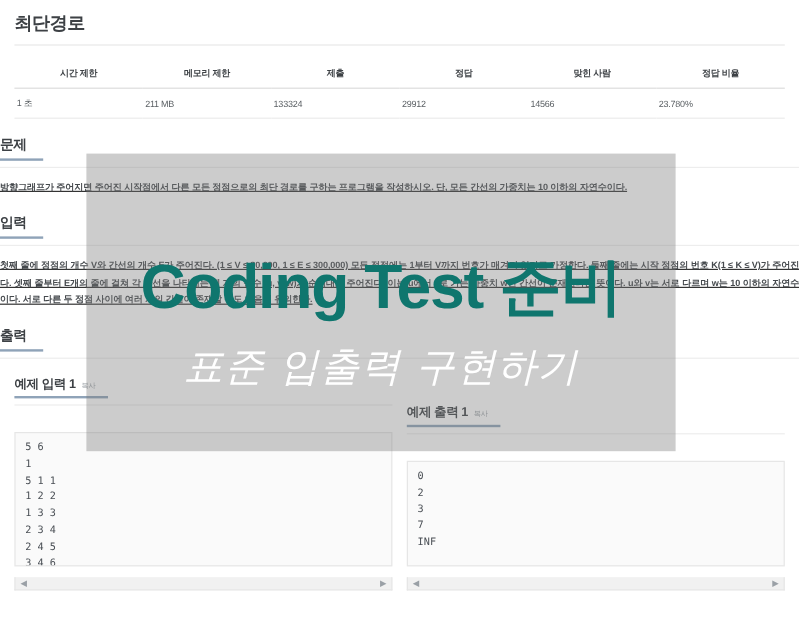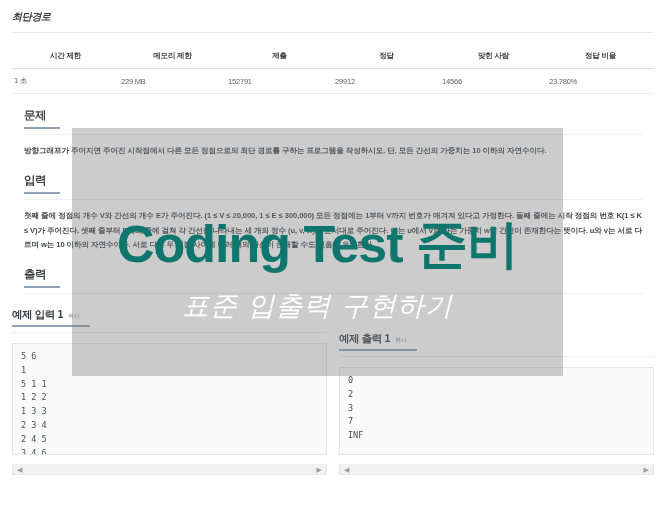--- a/index.html
+++ b/index.html
@@ -8,22 +8,22 @@
     width:666px; height:518px;
     background:#ffffff;
     font-family:"Liberation Sans","DejaVu Sans",sans-serif;
     color:#333;
     overflow:hidden;
     position:relative;
   }
 
   
   .page-title{
-    font-size:10px; font-weight:700; color:#3d4145;
-    padding:10px 12px 8px 12px; letter-spacing:-0.3px;font-style:italic;
+    font-size:15px; font-weight:700; color:#3d4145;
+    padding:10px 12px 8px 12px; letter-spacing:-0.3px;
   }
   .title-rule{ height:1px; background:#e8e8e8; margin:0 12px; }
 
   
   .info-table{
     width:642px; margin:14px 12px 0 12px;
     border-collapse:collapse; table-layout:fixed;
   }
   .info-table th{
     text-align:center; font-size:7.5px; font-weight:700; color:#3d4145;
@@ -31,21 +31,21 @@
     letter-spacing:-0.2px;
   }
   .info-table td{
     text-align:left; font-size:7.5px; font-weight:400; color:#5a5f63;
     padding:7px 2px 7px 2px; border-bottom:1px solid #ececec;
     letter-spacing:-0.2px;
     margin-left:48px;
   }
 
   
-  .section{ margin:0 24px; }
+  .section{ margin:0 0;text-decoration:underline; }
   .sec-head{
     font-size:11.5px; font-weight:700; color:#3d4145;
     padding-top:14px; padding-bottom:4px; letter-spacing:-0.4px;
     display:inline-block;
   }
   .sec-underline{ height:2px; width:36px; background:#8fa3b8; }
   .sec-rule{ height:1px; background:#ededed; margin-top:5px; }
   .sec-body{
     font-size:7.6px; color:#45494d; line-height:1.95;
     padding-top:9px; letter-spacing:-0.1px; font-weight:700;
@@ -63,21 +63,21 @@
   .sample-title{
     font-size:10.5px; font-weight:700; color:#3d4145; letter-spacing:-0.4px;
   }
   .copy-btn{
     font-size:6px; color:#9aa0a6; font-weight:400;
     cursor:pointer; letter-spacing:-0.2px;
   }
   .sample-underline{ height:2px; width:78px; background:#8fa3b8; margin-top:3px; }
   .sample-rule{ height:1px; background:#ededed; margin-top:5px; }
   .sample-box{
-    margin-top:10px;
+    margin-top:22px;
     background:#fafafa; border:1px solid #e6e6e6;
     font-family:"DejaVu Sans Mono","Liberation Mono",monospace;
     font-size:8.5px; line-height:1.62; color:#4a4f55;
     padding:6px 8px 2px 8px;
     white-space:pre;
     overflow:hidden;
   }
   .sample-box.tall{ height:112px; }
   .sample-box.short{ height:88px; }
   .scrollbar{
@@ -99,21 +99,21 @@
     align-items:center; justify-content:center;
     pointer-events:none;
   }
   .overlay-title{
     font-size:52px; font-weight:700; color:#0f766e;
     letter-spacing:-1px; line-height:1;
     margin-top:38px;
     white-space:nowrap;
   }
   .overlay-sub{
-    font-size:27px; color:#ffffff; margin-top:18px;
+    font-size:33px; color:#ffffff; margin-top:18px;
     font-family:"DejaVu Serif","Liberation Serif",serif;
     font-style:italic; font-weight:400;
     letter-spacing:1px;
     white-space:nowrap;
   }
 </style>
 </head>
 <body>
 
 <div class="page-title">최단경로</div>
@@ -126,22 +126,22 @@
       <th>메모리 제한</th>
       <th>제출</th>
       <th>정답</th>
       <th>맞힌 사람</th>
       <th>정답 비율</th>
     </tr>
   </thead>
   <tbody>
     <tr>
       <td>1 초</td>
-      <td>229 MB</td>
-      <td>152791</td>
+      <td>211 MB</td>
+      <td>133324</td>
       <td>29912</td>
       <td>14566</td>
       <td>23.780%</td>
     </tr>
   </tbody>
 </table>
 
 <div class="section">
   <div class="sec-head">문제</div>
   <div class="sec-underline"></div>

